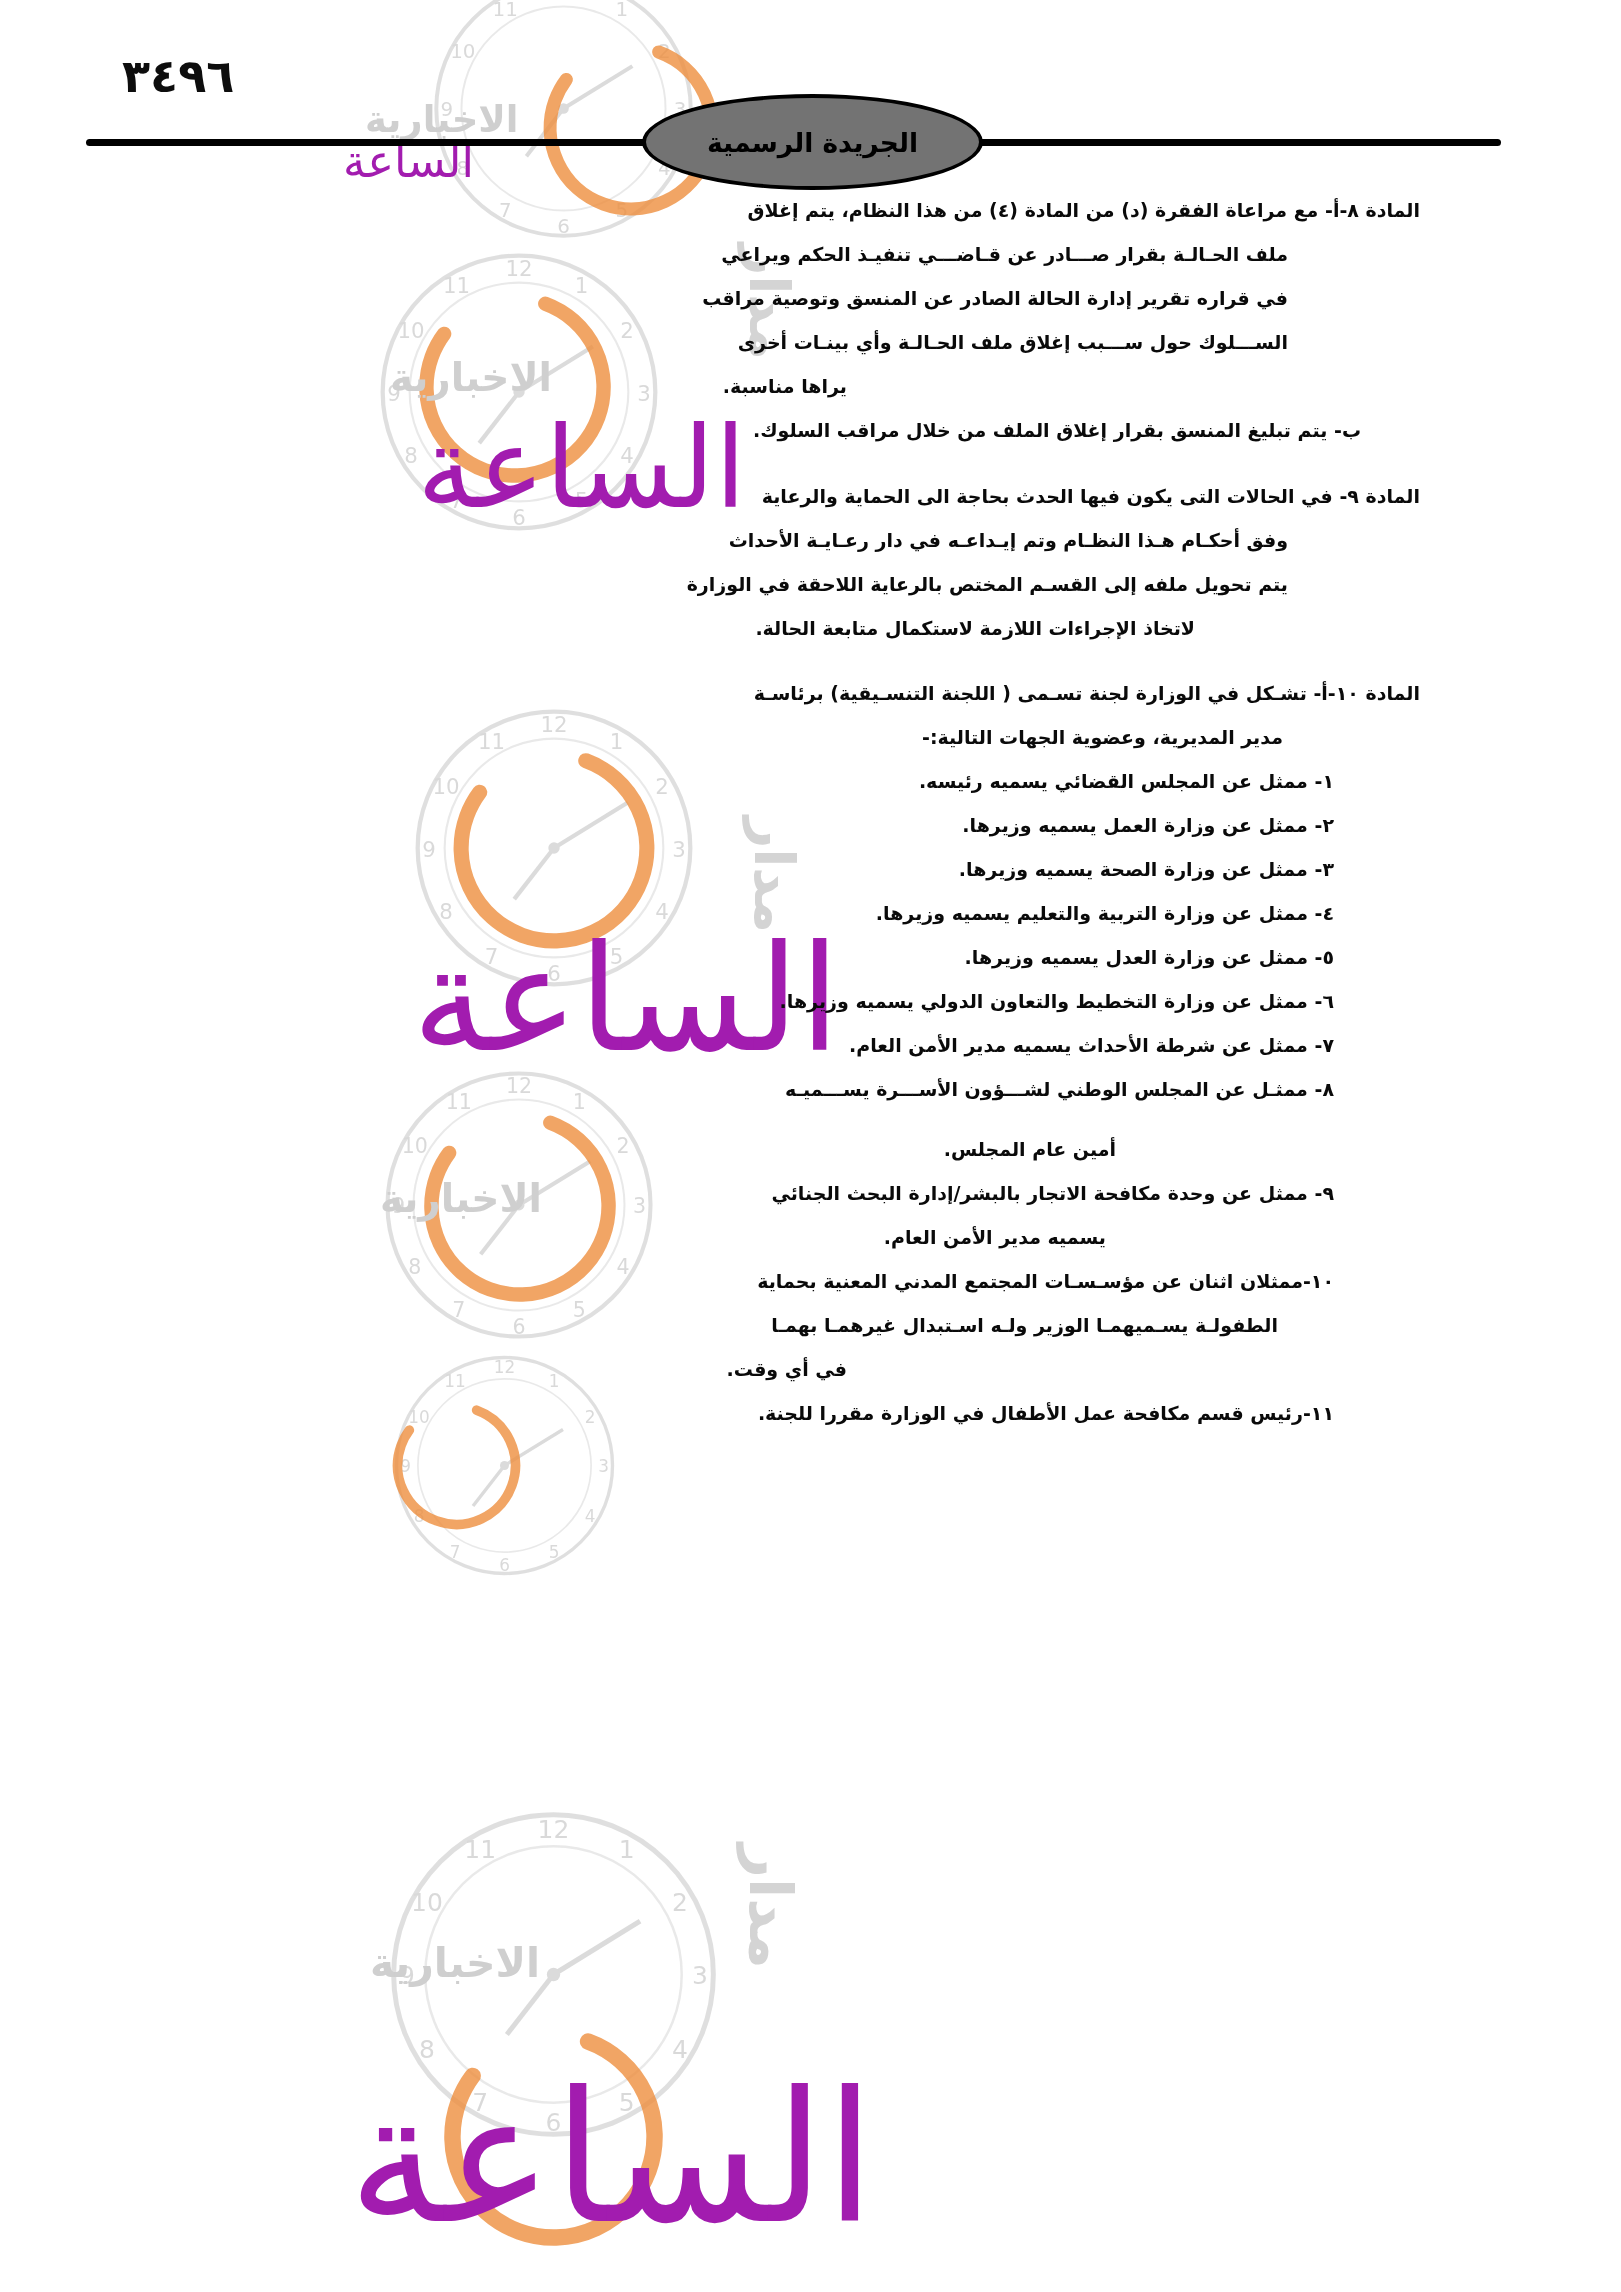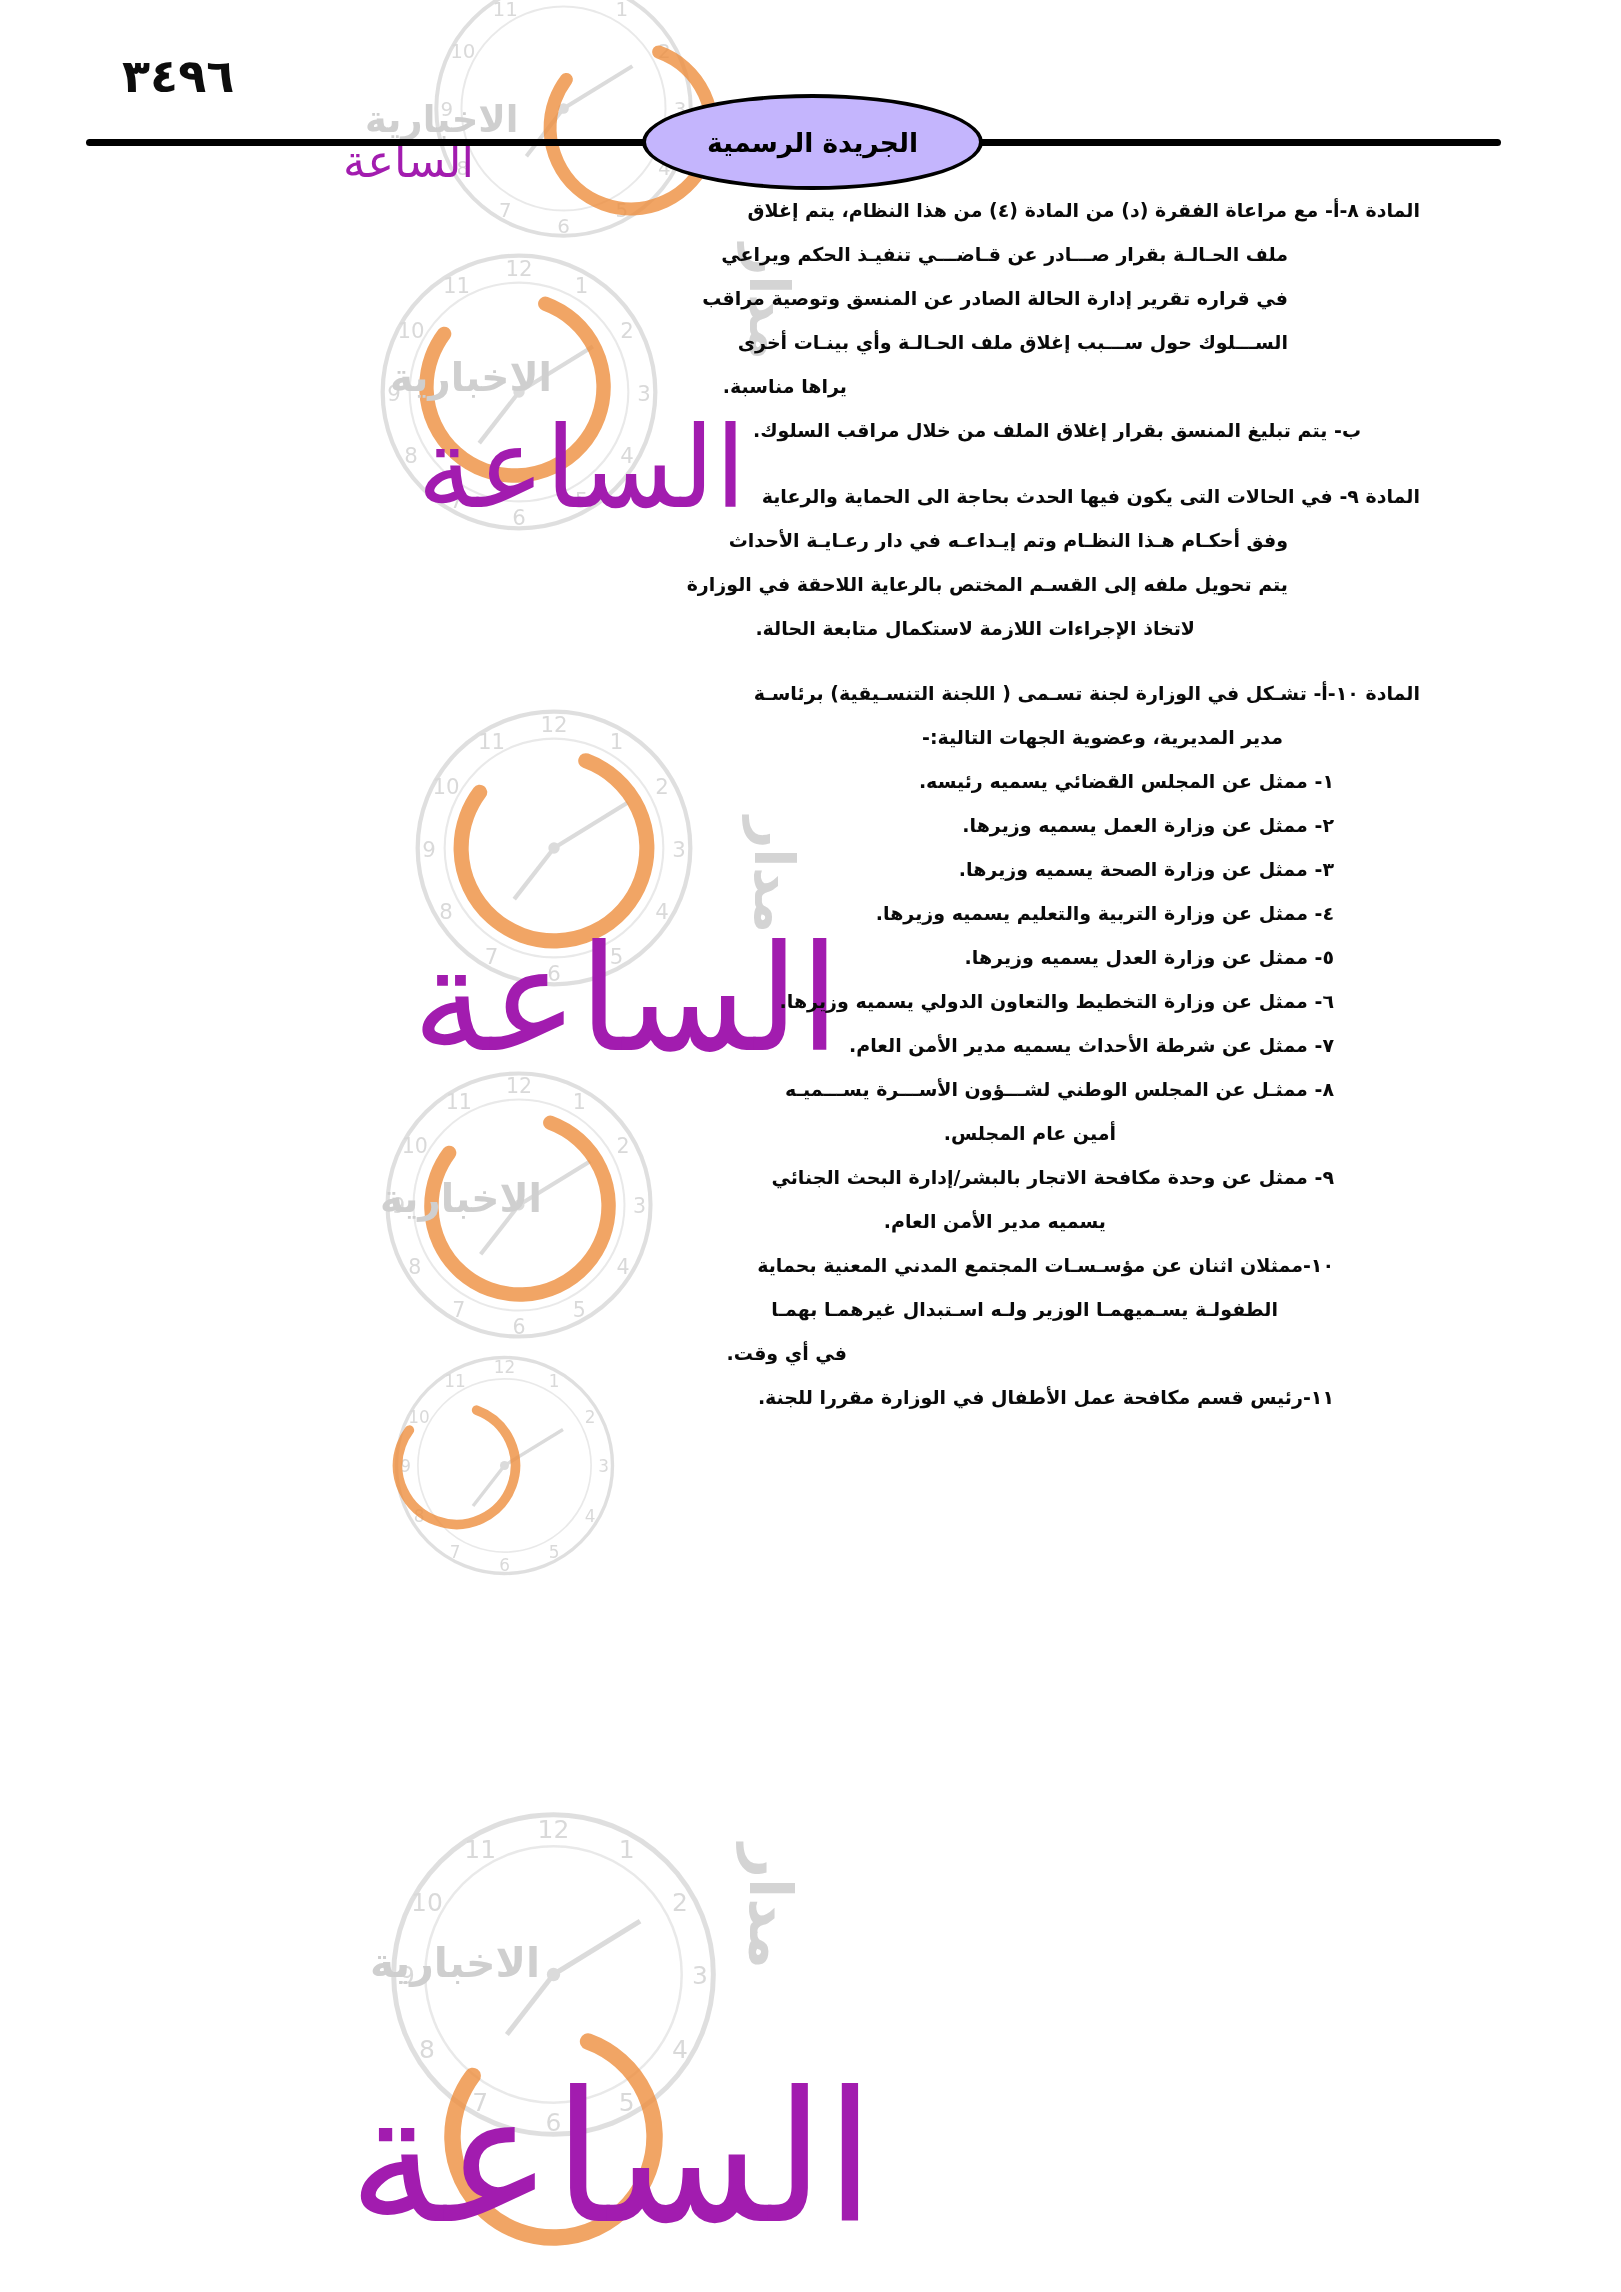--- a/index.html
+++ b/index.html
@@ -26,21 +26,21 @@
     font-size:46px;font-weight:bold;color:#0d0d0d;
   }
   .header-rule{
     position:absolute;z-index:2;
     left:86px;top:139px;width:1415px;height:6.9px;
     background:#000;border-radius:3.9px;
   }
   .header-oval{
     position:absolute;z-index:3;
     left:642px;top:94px;width:333px;height:88px;
-    background:#c4b5fd;border:4.9px solid #000;border-radius:50%;
+    background:#737373;border:4.9px solid #000;border-radius:50%;
     display:flex;align-items:center;justify-content:center;
   }
   .header-oval span{font-size:26.5px;font-weight:bold;color:#000;direction:rtl;}
   
   .docbody{
     position:absolute;z-index:2;
     left:201px;top:188px;width:1219px;
     direction:rtl;
     color:#0a0a0a;
     font-weight:bold;
@@ -163,21 +163,21 @@
         <div class="line" style="padding-right: 0px;">المادة ١٠-أ- تشـكل في الوزارة لجنة تسـمى ( اللجنة التنسـيقية) برئاسـة</div>
         <div class="line" style="padding-right: 137px;">مدير المديرية، وعضوية الجهات التالية:-</div>
         <div class="line" style="padding-right: 86px;">١- ممثل عن المجلس القضائي يسميه رئيسه.</div>
         <div class="line" style="padding-right: 86px;">٢- ممثل عن وزارة العمل يسميه وزيرها.</div>
         <div class="line" style="padding-right: 86px;">٣- ممثل عن وزارة الصحة يسميه وزيرها.</div>
         <div class="line" style="padding-right: 86px;">٤- ممثل عن وزارة التربية والتعليم يسميه وزيرها.</div>
         <div class="line" style="padding-right: 86px;">٥- ممثل عن وزارة العدل يسميه وزيرها.</div>
         <div class="line" style="padding-right: 86px;">٦- ممثل عن وزارة التخطيط والتعاون الدولي يسميه وزيرها.</div>
         <div class="line" style="padding-right: 86px;">٧- ممثل عن شرطة الأحداث يسميه مدير الأمن العام.</div>
         <div class="line" style="padding-right: 86px;">٨- ممثـل عن المجلس الوطني لشـــؤون الأســـرة يســـميـه</div>
-        <div class="line" style="padding-right: 304px;">أمين عام المجلس.</div>
+        <div class="line" style="padding-right: 304px; margin-top: 16px;">أمين عام المجلس.</div>
         <div class="line" style="padding-right: 86px;">٩- ممثل عن وحدة مكافحة الاتجار بالبشر/إدارة البحث الجنائي</div>
         <div class="line" style="padding-right: 314px;">يسميه مدير الأمن العام.</div>
         <div class="line" style="padding-right: 86px;">١٠-ممثلان اثنان عن مؤسـسـات المجتمع المدني المعنية بحماية</div>
         <div class="line" style="padding-right: 142px;">الطفولـة يسـميهمـا الوزير ولـه اسـتبدال غيرهمـا بهمـا</div>
         <div class="line" style="padding-right: 573px;">في أي وقت.</div>
         <div class="line" style="padding-right: 86px;">١١-رئيس قسم مكافحة عمل الأطفال في الوزارة مقررا للجنة.</div>
       </div>
     </div>
 
 </div>

